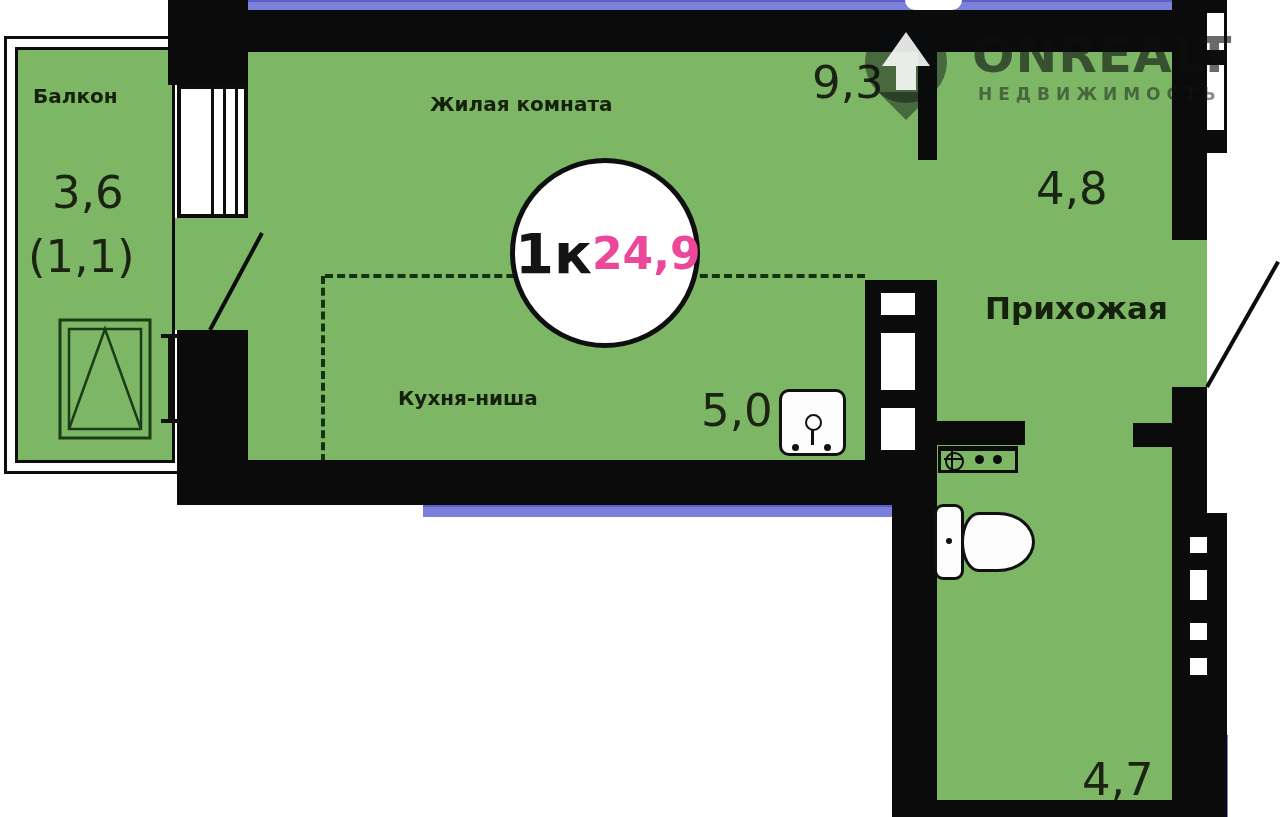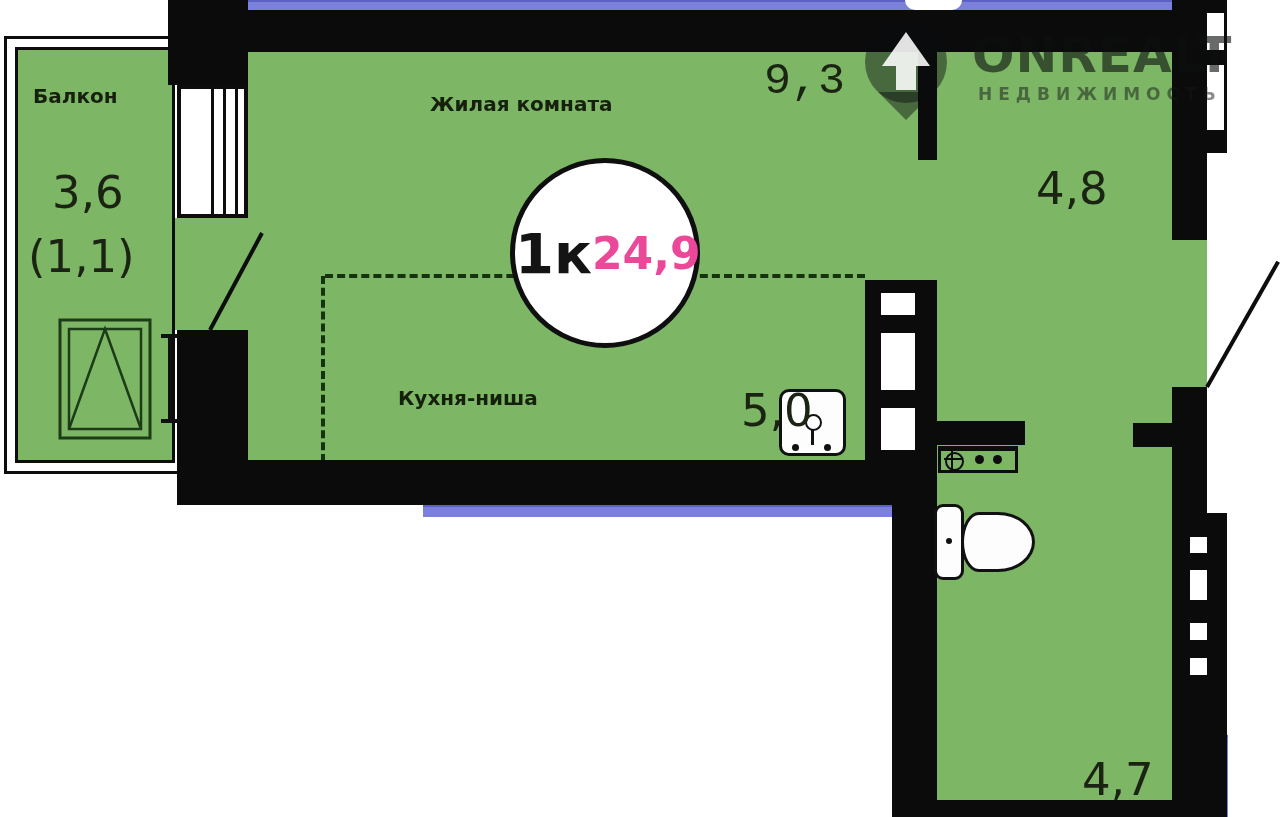--- a/index.html
+++ b/index.html
@@ -128,25 +128,26 @@
     <div class="t">1к</div>
     <div class="mid"></div>
     <div class="b">24,9</div>
   </div>
 
   <div class="txt z30" style="left:33px;top:84px;">Балкон</div>
   <div class="num z30" style="left:52px;top:166px;">3,6</div>
   <div class="num z30" style="left:28px;top:230px;">(1,1)</div>
 
   <div class="txt z30" style="left:430px;top:76px;margin-top:16px;">Жилая комната</div>
-  <div class="num z30" style="left:764px;top:56px;font-family:Liberation Mono, monospace;">9,3</div>
+  <div class="num z30" style="left:812px;top:56px;">9,3</div>
 
   <div class="txt z30" style="left:398px;top:386px;">Кухня-ниша</div>
-  <div class="num z30" style="left:701px;top:384px;margin-left:40px;">5,0</div>
+  <div class="num z30" style="left:701px;top:384px;">5,0</div>
 
+  <div class="txt z30" style="left:985px;top:290px;font-size:31px;">Прихожая</div>
   <div class="num z30" style="left:1036px;top:162px;">4,8</div>
 
   <div class="num z30" style="left:1082px;top:753px;">4,7</div>
 
   <div class="logo">
     <svg width="92" height="106" viewBox="0 0 92 106">
       <circle cx="46" cy="48" r="41" fill="rgba(8,10,14,0.45)"></circle>
       <path d="M18 78 L46 106 L74 78 Z" fill="rgba(8,10,14,0.45)"></path>
       <path d="M46 18 L70 52 L56 52 L56 76 L36 76 L36 52 L22 52 Z" fill="rgba(255,255,255,0.88)"></path>
     </svg>

